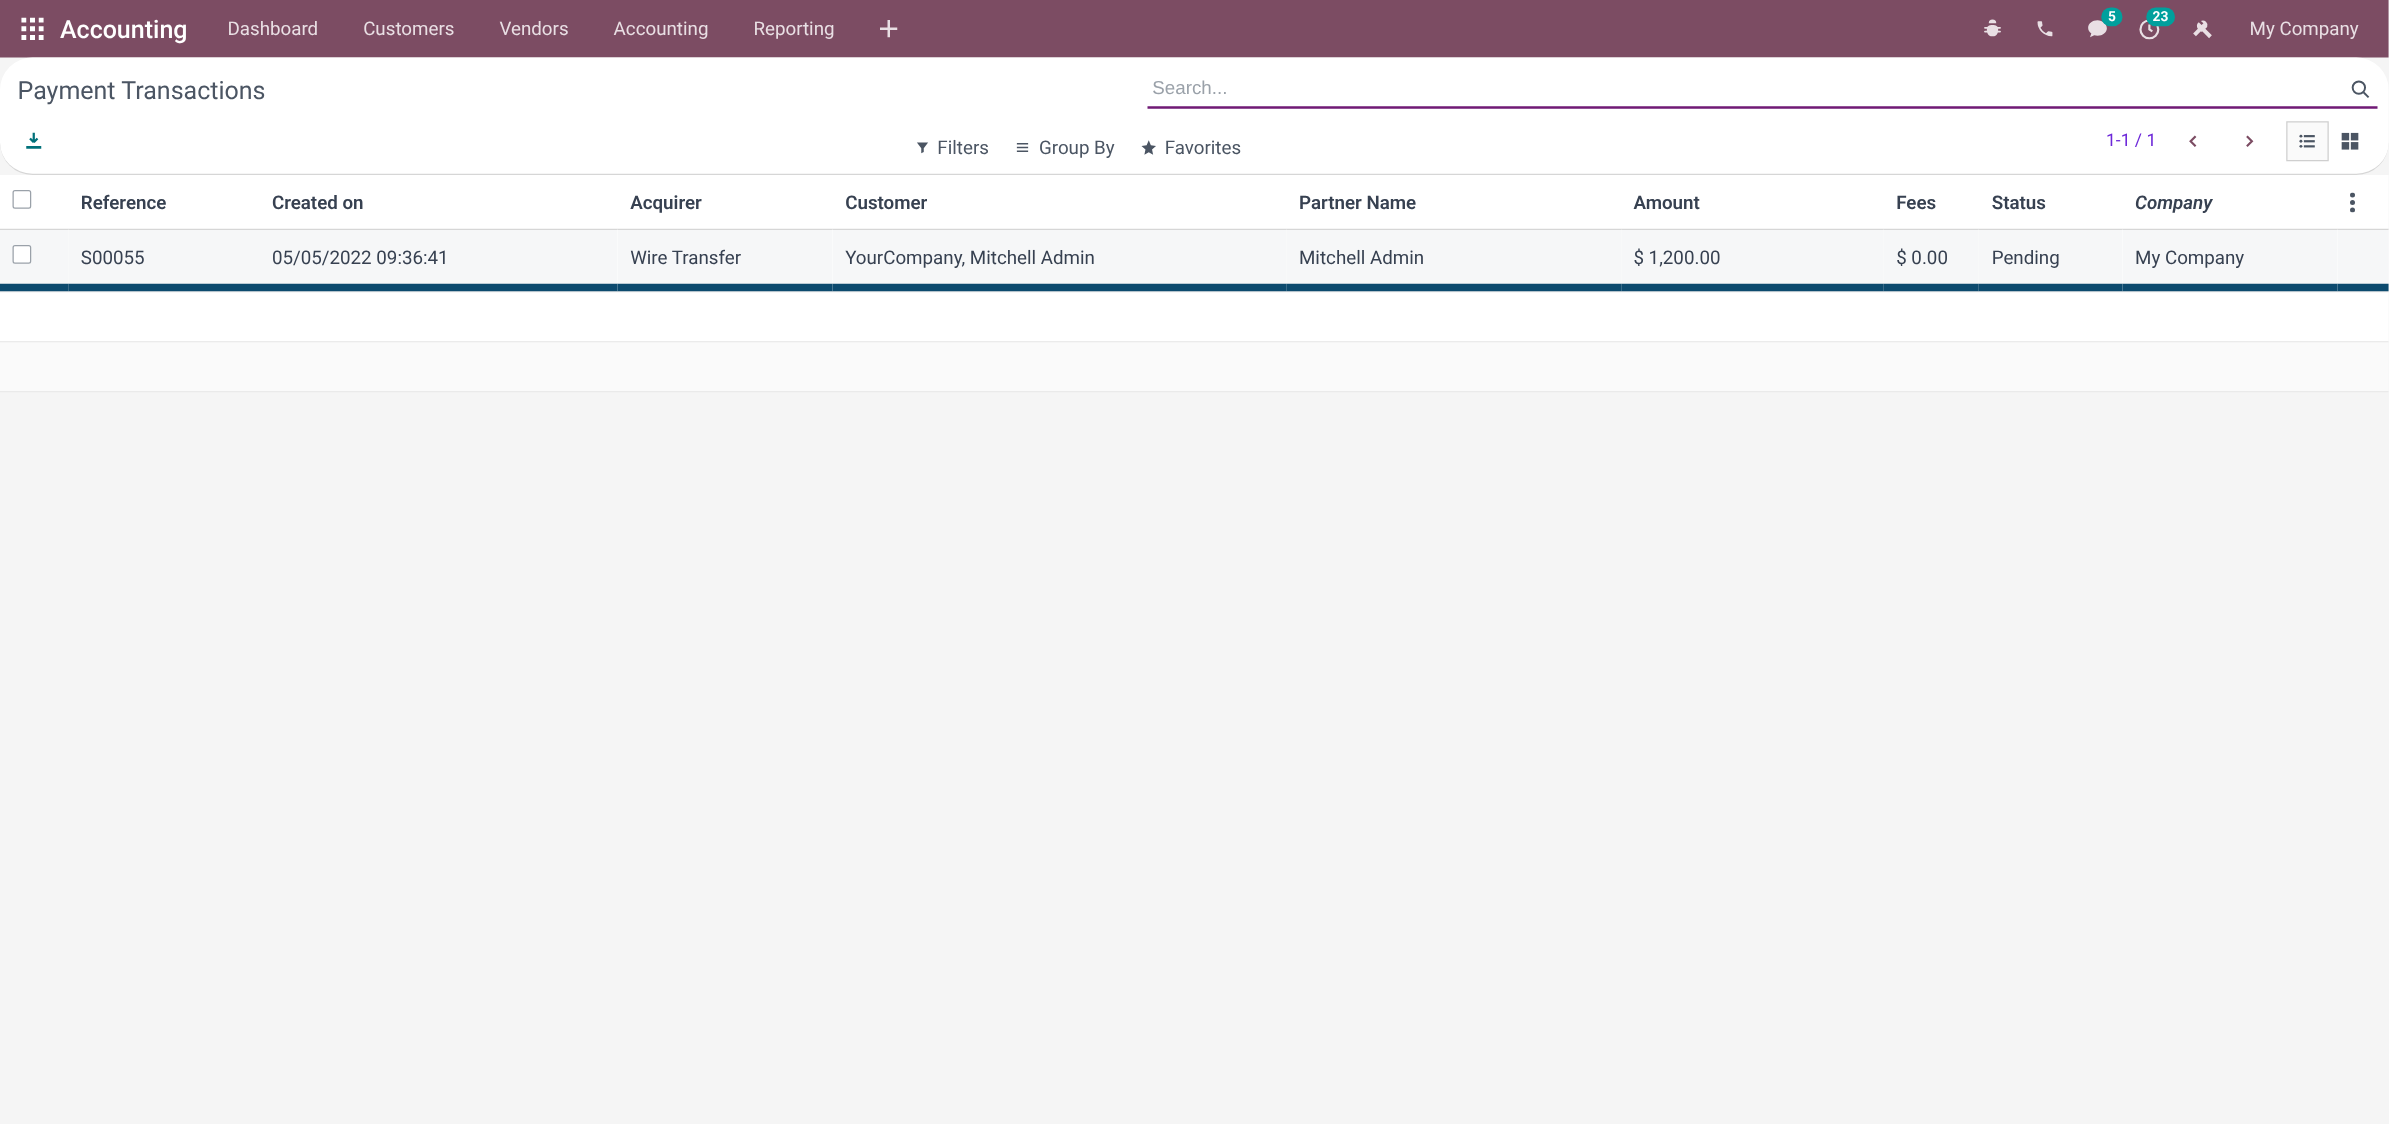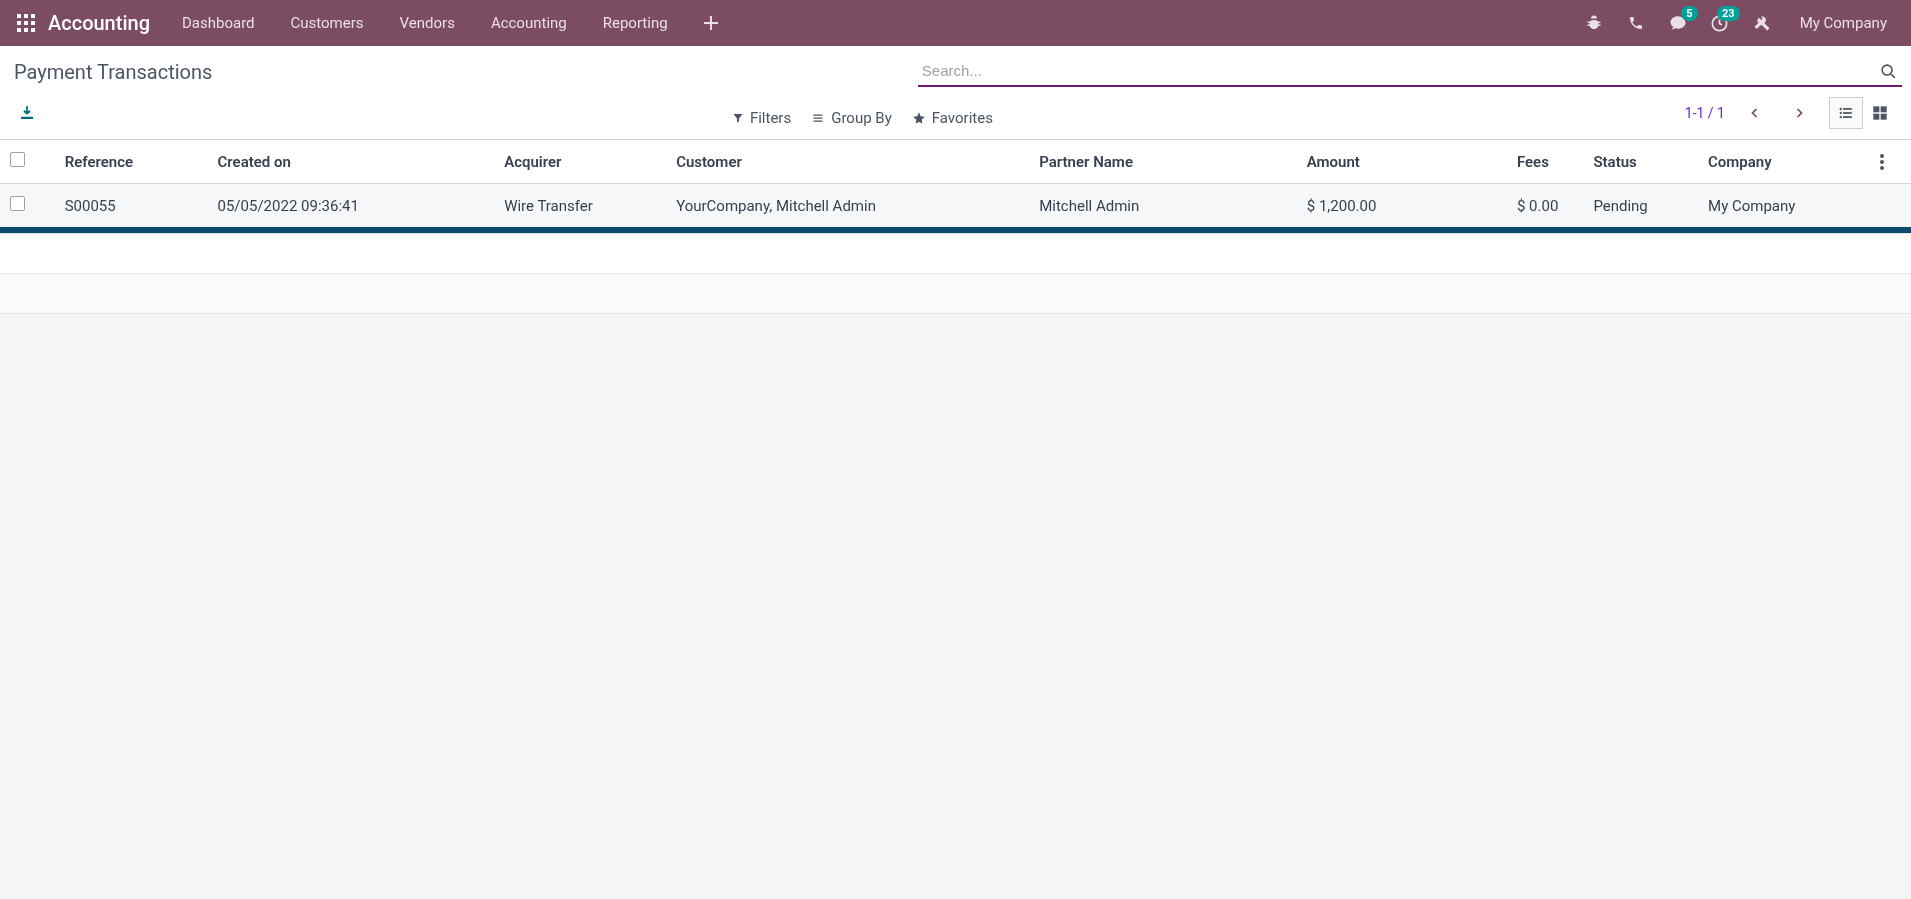--- a/index.html
+++ b/index.html
@@ -75,21 +75,21 @@
     font-size: 15px;
   }
   .avatar {
     width: 26px; height: 26px; border-radius: 50%;
     background: radial-gradient(circle at 40% 35%, #e2c9a0 0 40%, #5a3b2a 41% 100%);
     border: 1px solid rgba(255,255,255,.3);
     flex: 0 0 auto;
   }
 
   
-  .control-panel { background: #fff; border-bottom: 1px solid #d6d6d6; }
+  .control-panel { background: #fff; border-bottom: 1px solid #d6d6d6; border-radius: 26px; }
   .cp-row1 {
     display: flex; align-items: center;
     padding: 10px 14px 4px 14px;
     gap: 20px;
   }
   .breadcrumb {
     font-size: 20px;
     color: #4b5563;
   }
   .cp-search-wrap { margin-left: auto; width: 52%; display:flex; align-items:center; }
@@ -158,21 +158,21 @@
   table.list tbody tr { background:#f6f7f8; border-bottom:6px solid #0c4a6e; cursor:pointer;}
   .chk-cell { width:40px; text-align:center; }
   .chk {
     width:15px; height:15px; border:1px solid #9aa1a9; background:#fff; display:inline-block;
     border-radius:2px;
   }
   .num { text-align:right; }
   .opt-col { width:30px; text-align:center; }
   .col-ref{width:8%;} .col-created{width:15%;} .col-acq{width:9%;}
   .col-cust{width:19%;} .col-partner{width:14%;} .col-amount{width:11%;}
-  .col-fees{width:4%;} .col-status{width:6%;} .col-company{width:9%;}
+  .col-fees{width:4%;} .col-status{width:6%;} .col-company{width:9%;font-style:italic;}
 
   .summary-band { height:40px; background:#fff; border-top:1px solid transparent; border-bottom:1px solid #e5e5e5;}
   .below-band { height:40px; background:#fafafa; border-bottom:1px solid #e5e5e5;}
 
   svg { display:block; }
 </style>
 </head>
 <body>
 
 <div class="navbar">

